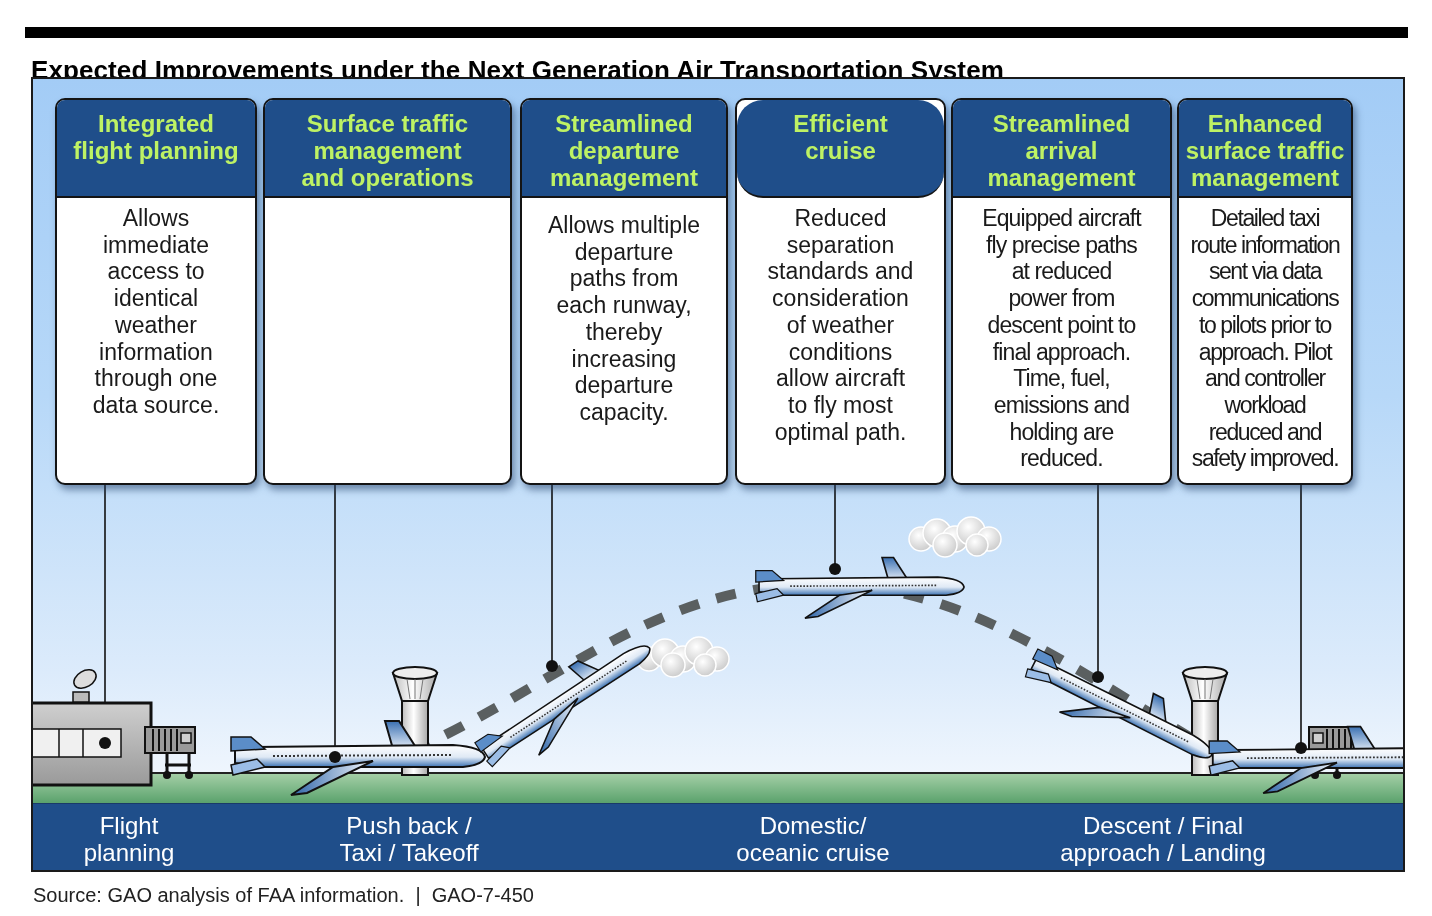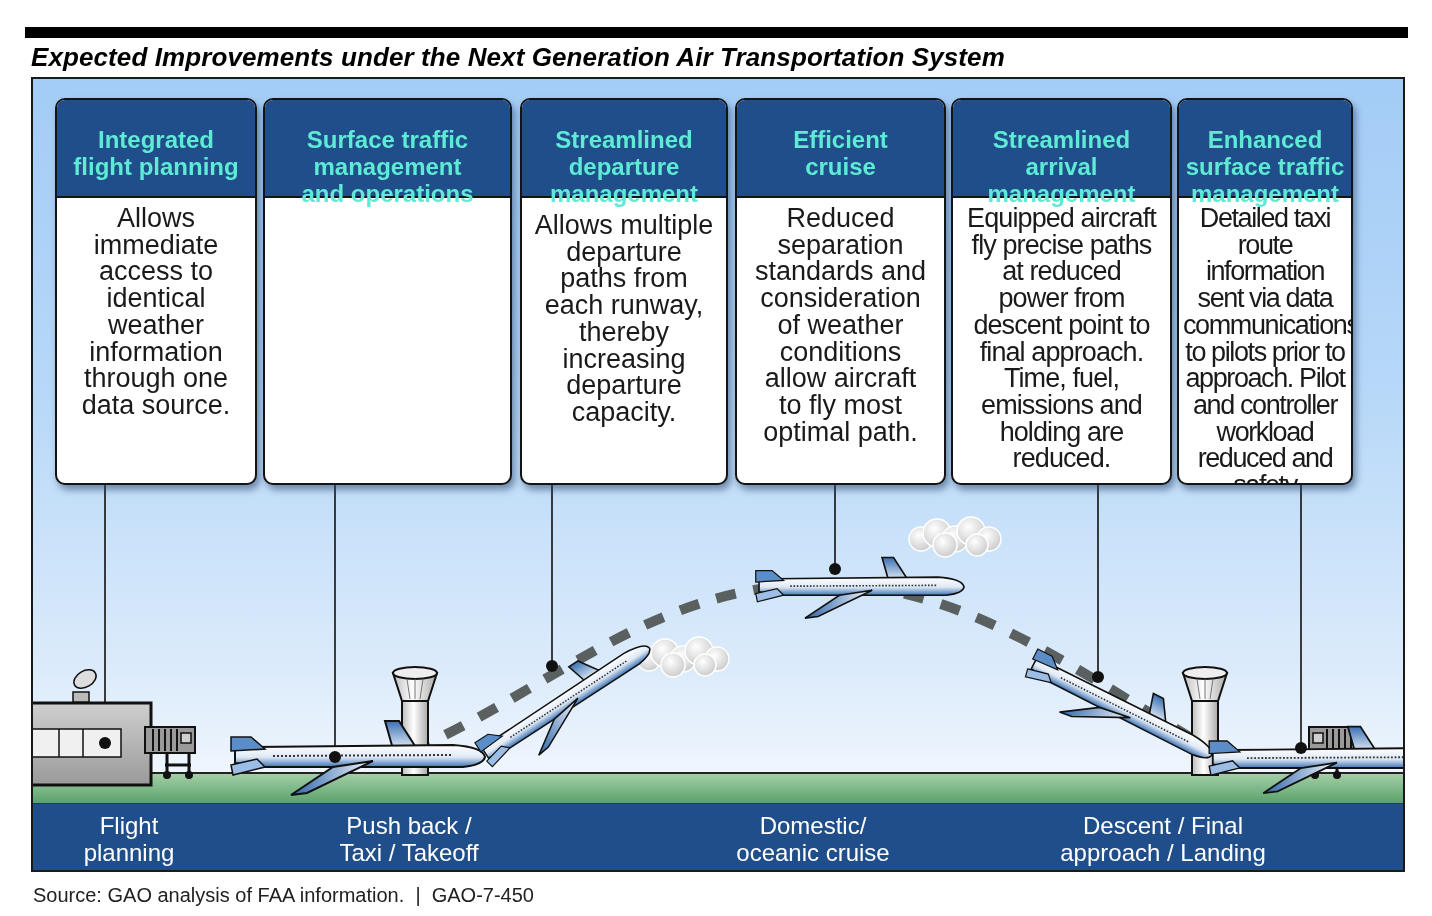--- a/index.html
+++ b/index.html
@@ -1,24 +1,24 @@
 <!DOCTYPE html>
 <html><head>
 <meta charset="utf-8">
 <style>
   html, body { margin: 0; padding: 0; background: #ffffff; }
   body { width: 1432px; height: 916px; position: relative; overflow: hidden; font-family: "Liberation Sans", sans-serif; }
   .topbar { position: absolute; left: 25px; top: 27px; width: 1383px; height: 11px; background: #000; }
-  .title { position: absolute; left: 31px; top: 42px; font-family: "Liberation Sans", sans-serif; font-weight: bold; font-size: 26px; color: #000; letter-spacing: 0.1px; white-space: nowrap; font-style: italic; }
+  .title { position: absolute; left: 31px; top: 55px; font-family: "Liberation Sans", sans-serif; font-weight: bold; font-size: 26px; color: #000; letter-spacing: 0.1px; white-space: nowrap; }
   .frame { position: absolute; left: 31px; top: 77px; width: 1374px; height: 795px; border: 2px solid #1a1a1a; box-sizing: border-box; overflow: hidden;
            background: linear-gradient(to bottom, #a3ccf6 0%, #b7d8f8 40%, #dcebfb 75%, #f5f9fe 92%); }
   .scene { position: absolute; left: 0; top: 0; width: 1370px; height: 791px; }
   .card { position: absolute; top: 19px; height: 387px; border: 2px solid #141414; border-radius: 10px; background: #fff; overflow: hidden; box-shadow: 3px 5px 7px rgba(40,70,110,0.55); box-sizing: border-box; }
-  .card-head { height: 98px; background: #1f4e8a; border-bottom: 2px solid #141414; color: #5eead4; font-weight: bold; font-size: 24px; line-height: 27px; text-align: center; padding-top: 26px; box-sizing: border-box; }
-  .card-body { color: #1a1a1a; font-size: 27px; line-height: 26.7px; text-align: center; padding: 7px 4px 0 4px; white-space: pre-line; }
+  .card-head { height: 98px; background: #1f4e8a; border-bottom: 2px solid #141414; color: #bef264; font-weight: bold; font-size: 24px; line-height: 27px; text-align: center; padding-top: 10px; box-sizing: border-box; }
+  .card-body { color: #1a1a1a; font-size: 23px; line-height: 26.7px; text-align: center; padding: 7px 4px 0 4px; white-space: pre-line; }
   .card-body.condensed { letter-spacing: -0.9px; }
   .stage-bar { position: absolute; left: 0; top: 724px; width: 1370px; height: 67px; background: #1f4e8a; border-top: 1px solid #1a3a68; }
   .stage-label { position: absolute; top: 733px; color: #fff; font-weight: normal; font-size: 24px; line-height: 27px; text-align: center; white-space: pre-line; transform: translateX(-50%); }
   .source { position: absolute; left: 33px; top: 884px; font-size: 20px; color: #222; white-space: nowrap; }
   svg.art { position: absolute; left: 0; top: 0; }
 </style>
 </head>
 <body>
 
 <div class="topbar"></div>
@@ -192,21 +192,21 @@
       <div class="card-body" style="padding-top:14px;">Allows multiple
 departure
 paths from
 each runway,
 thereby
 increasing
 departure
 capacity.</div>
     </div>
     <div class="card" style="left:702px; width:211px;">
-      <div class="card-head" style="white-space:pre-line;">Efficient
+      <div class="card-head" style="white-space:pre-line;border-radius:26px;">Efficient
 cruise</div>
       <div class="card-body">Reduced
 separation
 standards and
 consideration
 of  weather
 conditions
 allow aircraft
 to fly most
 optimal path.</div>

